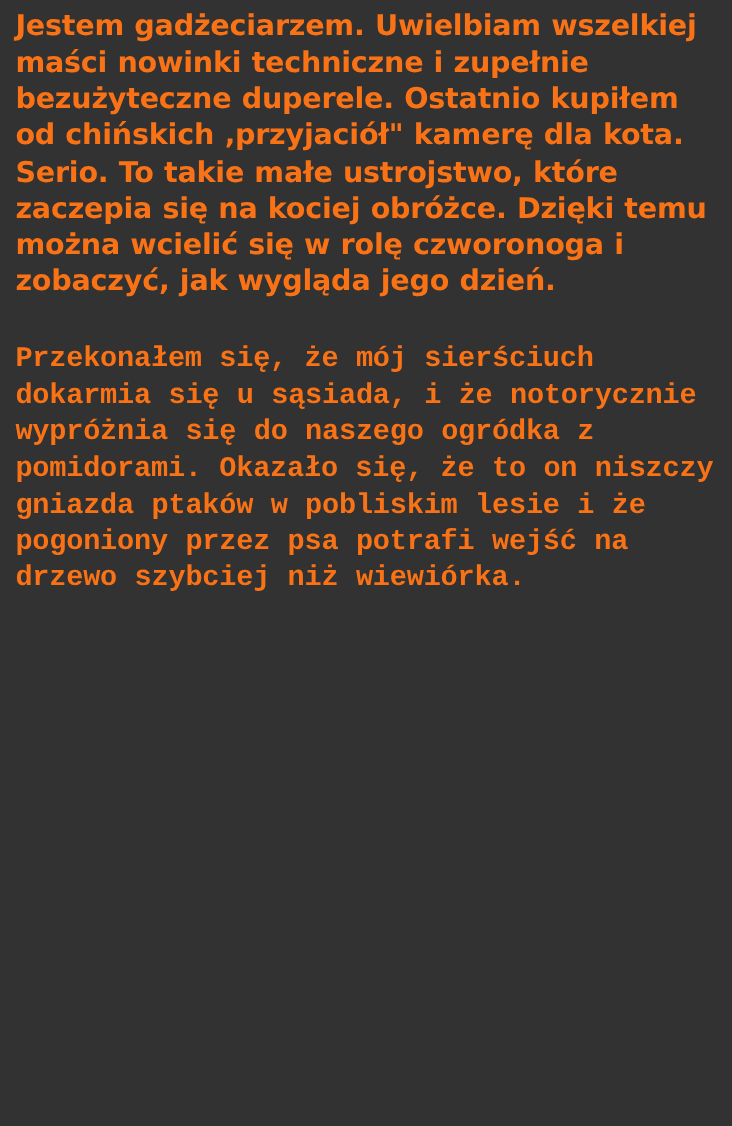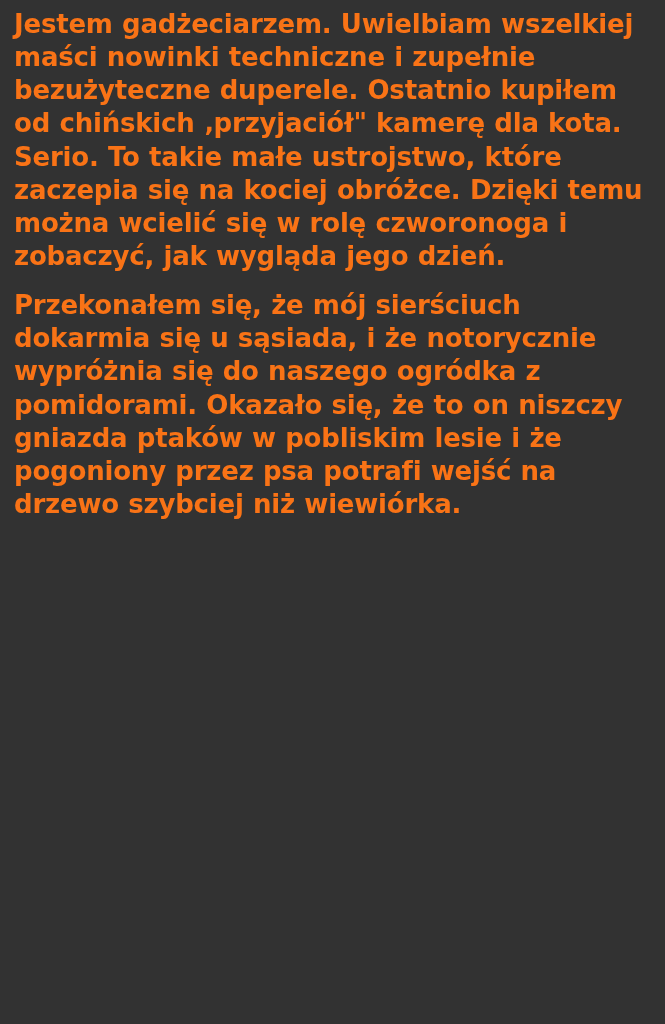--- a/index.html
+++ b/index.html
@@ -30,21 +30,22 @@
     font-weight: 600;
     letter-spacing: -0.2px;
     word-spacing: 0.5px;
     text-rendering: optimizeLegibility;
   }
   .para {
     margin: 0;
     padding: 0;
   }
   .para + .para {
-    margin-top: 16px;
+    margin-top: 37px;
+    font-family: Liberation Mono, monospace;
   }
 </style>
 </head>
 <body>
 
 <div class="page">
   <div class="text-body">
     <p class="para">Jestem gadżeciarzem. Uwielbiam wszelkiej maści nowinki techniczne i zupełnie bezużyteczne duperele. Ostatnio kupiłem od chińskich ‚przyjaciół" kamerę dla kota. Serio. To takie małe ustrojstwo, które zaczepia się na kociej obróżce. Dzięki temu można wcielić się w rolę czworonoga i zobaczyć, jak wygląda jego dzień.</p>
     <p class="para">Przekonałem się, że mój sierściuch dokarmia się u sąsiada, i że notorycznie wypróżnia się do naszego ogródka z pomidorami. Okazało się, że to on niszczy gniazda ptaków w pobliskim lesie i że pogoniony przez psa potrafi wejść na drzewo szybciej niż wiewiórka.</p>
   </div>

